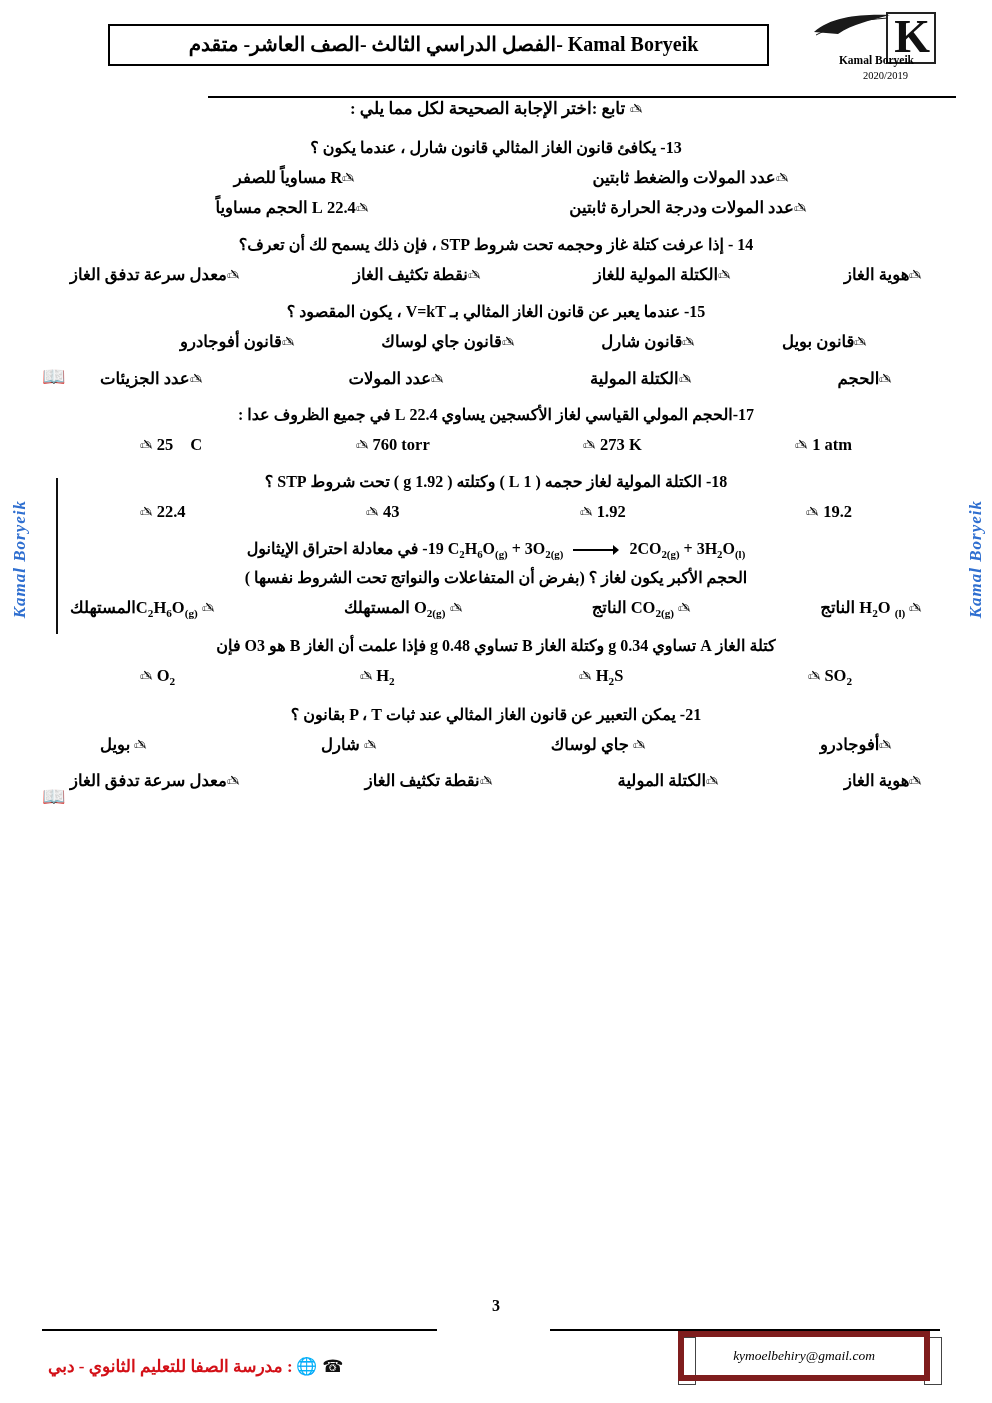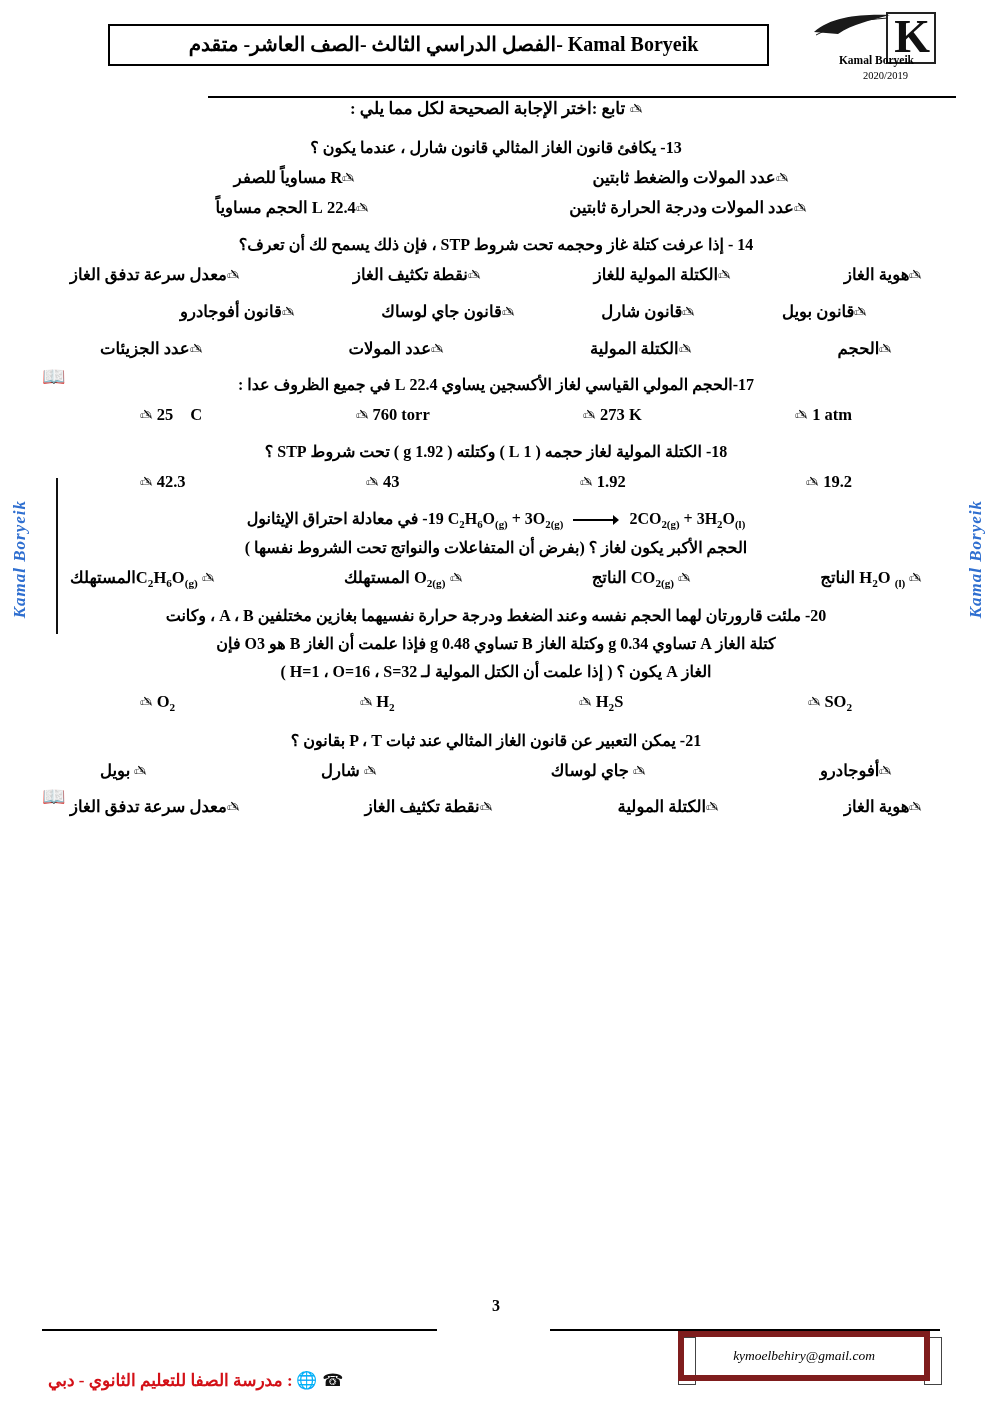--- a/index.html
+++ b/index.html
@@ -220,21 +220,21 @@
     position: absolute;
     bottom: 18px;
     width: 16px; height: 46px;
     border: 1px solid #444;
     background: #fff;
   }
   .email-ribbon-r { right: 50px; }
   .email-ribbon-l { right: 296px; }
   .school {
     position: absolute;
-    bottom: 12px;
+    bottom: 26px;
     left: 48px;
     font-size: 17px;
     font-weight: bold;
     color: #d31017;
     direction: rtl;
     white-space: nowrap;
   }
   .school .ico { color: #111; font-family: "DejaVu Sans", sans-serif; }
   .school .globe { color: #1456a0; }
 </style>
@@ -281,20 +281,21 @@
     </div>
 
     <p class="q center">14 - إذا عرفت كتلة غاز وحجمه تحت شروط STP  ، فإن ذلك يسمح لك أن تعرف؟</p>
     <div class="choices pad-b">
       <span class="ch"><span class="pen-glyph">✍</span><span>هوية الغاز</span></span>
       <span class="ch"><span class="pen-glyph">✍</span><span>الكتلة المولية للغاز</span></span>
       <span class="ch"><span class="pen-glyph">✍</span><span>نقطة تكثيف الغاز</span></span>
       <span class="ch"><span class="pen-glyph">✍</span><span>معدل سرعة تدفق الغاز</span></span>
     </div>
 
+    <p class="q center">15- عندما يعبر عن قانون الغاز المثالي بـ  V=kT ، يكون المقصود ؟</p>
     <div class="choices pad-c">
       <span class="ch"><span class="pen-glyph">✍</span><span>قانون بويل</span></span>
       <span class="ch"><span class="pen-glyph">✍</span><span>قانون شارل</span></span>
       <span class="ch"><span class="pen-glyph">✍</span><span>قانون جاي لوساك</span></span>
       <span class="ch"><span class="pen-glyph">✍</span><span>قانون أفوجادرو</span></span>
     </div>
 
     <div class="choices pad-d">
       <span class="ch"><span class="pen-glyph">✍</span><span>الحجم</span></span>
       <span class="ch"><span class="pen-glyph">✍</span><span>الكتلة المولية</span></span>
@@ -308,21 +309,21 @@
       <span class="ch"><span class="ltr-val">273 K</span> <span class="pen-glyph">✍</span></span>
       <span class="ch"><span class="ltr-val">760 torr</span> <span class="pen-glyph">✍</span></span>
       <span class="ch"><span class="ltr-val">25 ْC</span> <span class="pen-glyph">✍</span></span>
     </div>
 
     <p class="q center">18- الكتلة المولية لغاز حجمه ( 1 L ) وكتلته  ( 1.92 g ) تحت شروط STP ؟</p>
     <div class="choices pad-e">
       <span class="ch"><span class="ltr-val">19.2</span> <span class="pen-glyph">✍</span></span>
       <span class="ch"><span class="ltr-val">1.92</span> <span class="pen-glyph">✍</span></span>
       <span class="ch"><span class="ltr-val">43</span> <span class="pen-glyph">✍</span></span>
-      <span class="ch"><span class="ltr-val">42.3</span> <span class="pen-glyph">✍</span></span>
+      <span class="ch"><span class="ltr-val">22.4</span> <span class="pen-glyph">✍</span></span>
     </div>
 
     <p class="q center">
       <span style="direction:ltr; display:inline-block; font-family:'Liberation Serif',serif;">
         C<sub>2</sub>H<sub>6</sub>O<sub>(g)</sub> + 3O<sub>2(g)</sub>
         <svg class="arrow" width="46" height="12" viewBox="0 0 46 12">
           <line x1="0" y1="6" x2="40" y2="6" stroke="#000" stroke-width="2"></line>
           <polygon points="40,1 46,6 40,11" fill="#000"></polygon>
         </svg>
         2CO<sub>2(g)</sub> + 3H<sub>2</sub>O<sub>(l)</sub>
@@ -330,23 +331,21 @@
       <span>19- في معادلة احتراق الإيثانول</span>
     </p>
     <p class="q center">الحجم الأكبر يكون لغاز ؟ (بفرض أن المتفاعلات والنواتج تحت الشروط نفسها )</p>
     <div class="choices pad-b">
       <span class="ch"><span class="pen-glyph">✍</span> H<sub>2</sub>O <sub>(l)</sub> الناتج</span>
       <span class="ch"><span class="pen-glyph">✍</span> CO<sub>2(g)</sub> الناتج</span>
       <span class="ch"><span class="pen-glyph">✍</span> O<sub>2(g)</sub> المستهلك</span>
       <span class="ch"><span class="pen-glyph">✍</span> C<sub>2</sub>H<sub>6</sub>O<sub>(g)</sub>المستهلك</span>
     </div>
 
-    <p class="q center">20- ملئت قارورتان لهما الحجم نفسه وعند الضغط ودرجة حرارة نفسيهما بغازين مختلفين A ، B ، وكانت</p>
     <p class="q center">كتلة الغاز A تساوي 0.34 g وكتلة الغاز B تساوي 0.48 g فإذا علمت أن الغاز B هو O3 فإن</p>
-    <p class="q center">الغاز A يكون ؟ ( إذا علمت أن الكتل المولية لـ H=1 ، O=16 ،  S=32 )</p>
     <div class="choices pad-e">
       <span class="ch">SO<sub>2</sub> <span class="pen-glyph">✍</span></span>
       <span class="ch">H<sub>2</sub>S <span class="pen-glyph">✍</span></span>
       <span class="ch">H<sub>2</sub> <span class="pen-glyph">✍</span></span>
       <span class="ch">O<sub>2</sub> <span class="pen-glyph">✍</span></span>
     </div>
 
     <p class="q center">21- يمكن التعبير عن قانون الغاز المثالي عند ثبات P ، T بقانون ؟</p>
     <div class="choices pad-d">
       <span class="ch"><span class="pen-glyph">✍</span><span>أفوجادرو</span></span>

